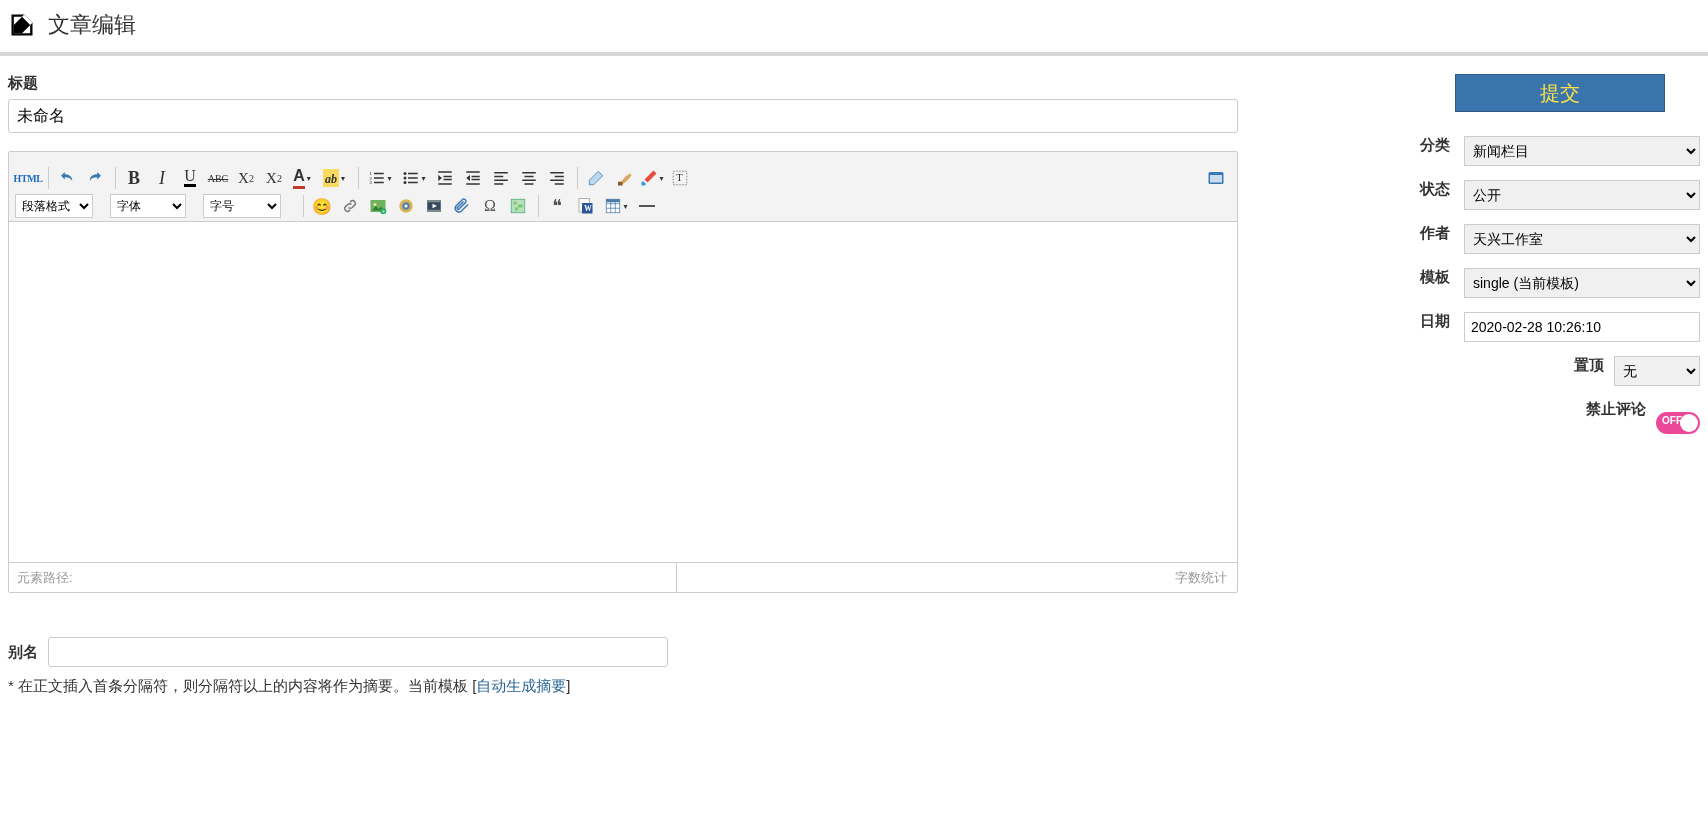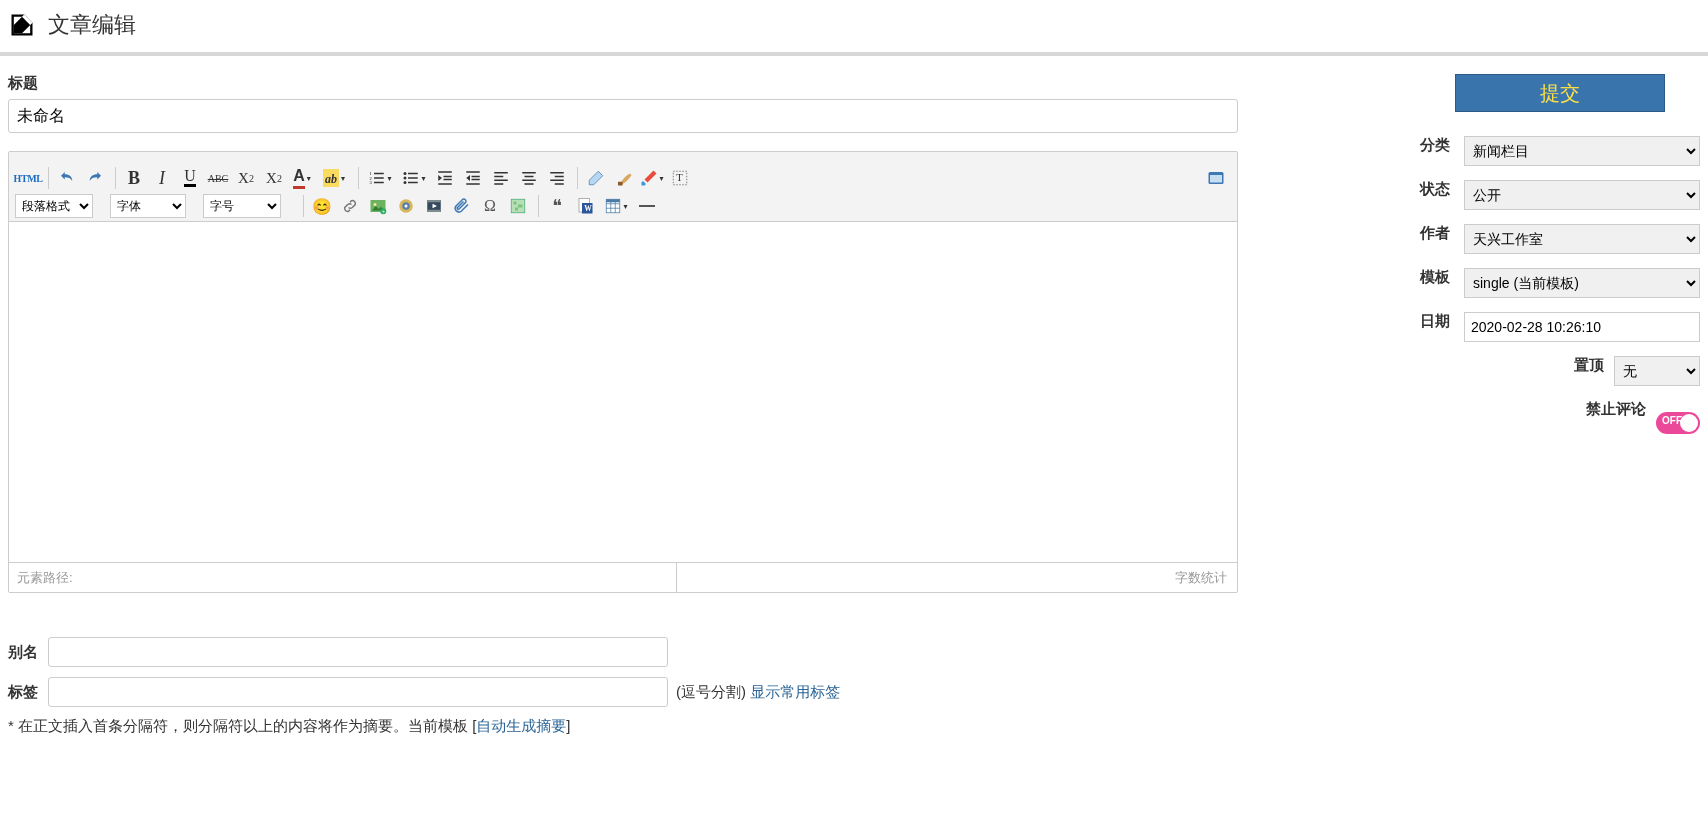--- a/index.html
+++ b/index.html
@@ -452,27 +452,20 @@
           <div class="right">字数统计</div>
         </div>
       </div>
     </div>
 
     <div class="below-editor">
       <div class="inline-row">
         <span class="field-label">别名</span>
         <input type="text" class="text-input" value="" style="">
       </div>
-      <div class="inline-row">
-        <span class="field-label">标签</span>
-        <input type="text" class="text-input" value="" style="">
-        <span class="hint">
-          <span>(逗号分割) </span><a href="#">显示常用标签</a>
-        </span>
-      </div>
       <div class="summary-hint">
         <span>* 在正文插入首条分隔符，则分隔符以上的内容将作为摘要。当前模板 [</span><a href="#">自动生成摘要</a><span>]</span>
       </div>
     </div>
   </div>
 
   <div class="side-col">
     <button class="submit-btn">提交</button>
 
     <div class="side-row">

